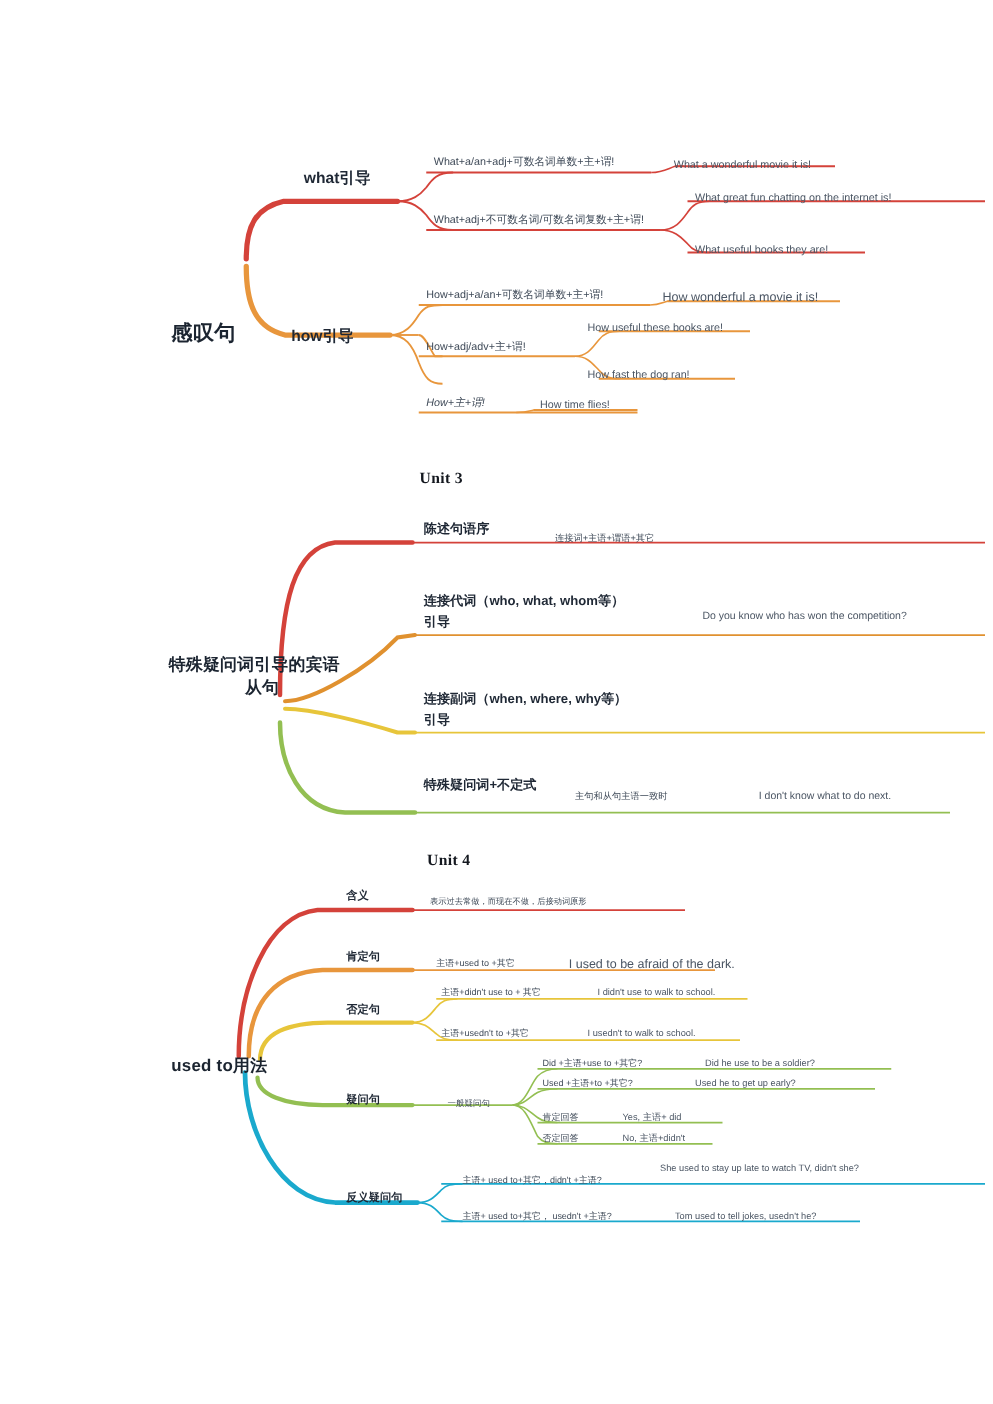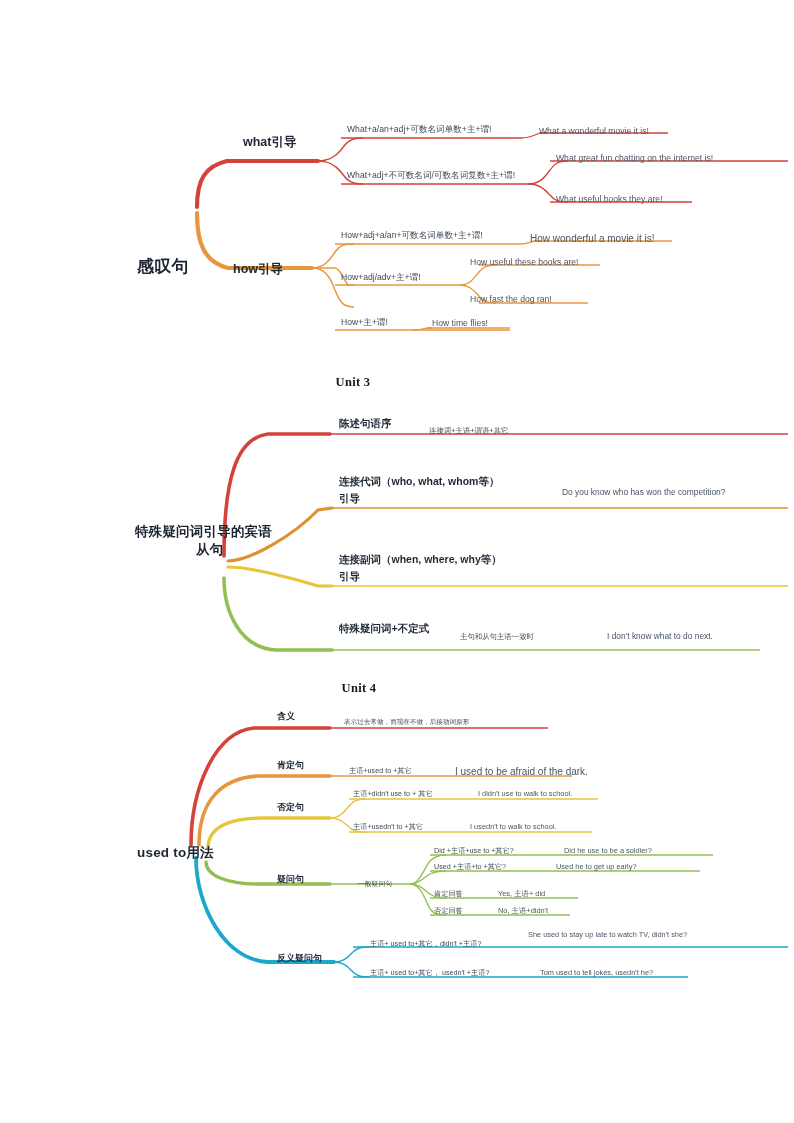--- a/index.html
+++ b/index.html
@@ -164,30 +164,30 @@
 
   <div class="lbl branch" style="left:233px; top:262px; font-size:12.5px;">how引导</div>
 
   <div class="lbl formula" style="left:341px; top:230px; font-size:8.6px;">How+adj+a/an+可数名词单数+主+谓!</div>
   <div class="lbl example" style="left:530px; top:233px; font-size:10px;">How wonderful a movie it is!</div>
 
   <div class="lbl formula" style="left:341px; top:272px; font-size:8.6px;">How+adj/adv+主+谓!</div>
   <div class="lbl example" style="left:470px; top:257px; font-size:8.6px;">How useful these books are!</div>
   <div class="lbl example" style="left:470px; top:294px; font-size:8.6px;">How fast the dog ran!</div>
 
-  <div class="lbl formula" style="left:341px; top:317px; font-size:8.6px;">How+主+谓!</div>
+  <div class="lbl formula" style="left:341px; top:317px; font-size:8.6px;font-style:italic;">How+主+谓!</div>
   <div class="lbl example" style="left:432px; top:318px; font-size:8.6px;">How time flies!</div>
 
   <div class="unit-title" style="top:375px;">Unit 3</div>
 
   <div class="lbl root" style="left:135px; top:524px; font-size:13.5px;">特殊疑问词引导的宾语</div>
   <div class="lbl root" style="left:196px; top:542px; font-size:13.5px;">从句</div>
 
   <div class="lbl branch" style="left:339px; top:417px; font-size:10.5px;">陈述句语序</div>
-  <div class="lbl formula" style="left:429px; top:426px; font-size:7.4px;">连接词+主语+谓语+其它</div>
+  <div class="lbl formula" style="left:444px; top:426px; font-size:7.4px;">连接词+主语+谓语+其它</div>
 
   <div class="lbl branch" style="left:339px; top:475px; font-size:10.5px;">连接代词（who, what, whom等）</div>
   <div class="lbl branch" style="left:339px; top:492px; font-size:10.5px;">引导</div>
   <div class="lbl example wrap2" style="left:562px; top:487px; width:172px; font-size:8.4px;">Do you know who has won the competition?</div>
 
   <div class="lbl branch" style="left:339px; top:553px; font-size:10.5px;">连接副词（when, where, why等）</div>
   <div class="lbl branch" style="left:339px; top:570px; font-size:10.5px;">引导</div>
 
   <div class="lbl branch" style="left:339px; top:622px; font-size:10.5px;">特殊疑问词+不定式</div>
   <div class="lbl formula" style="left:460px; top:632px; font-size:7.4px;">主句和从句主语一致时</div>

